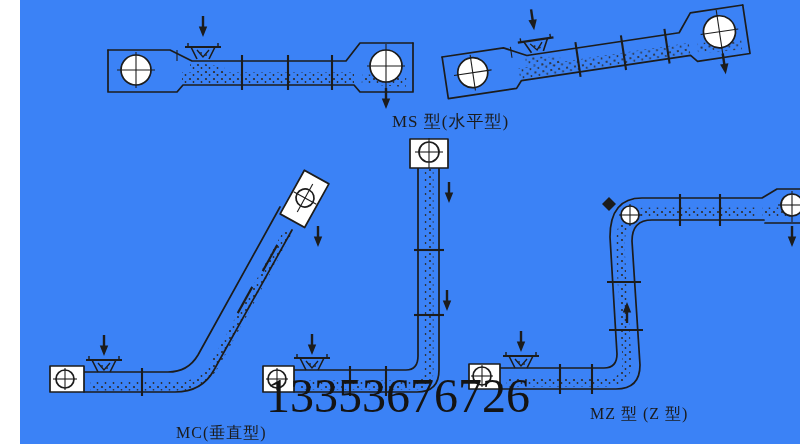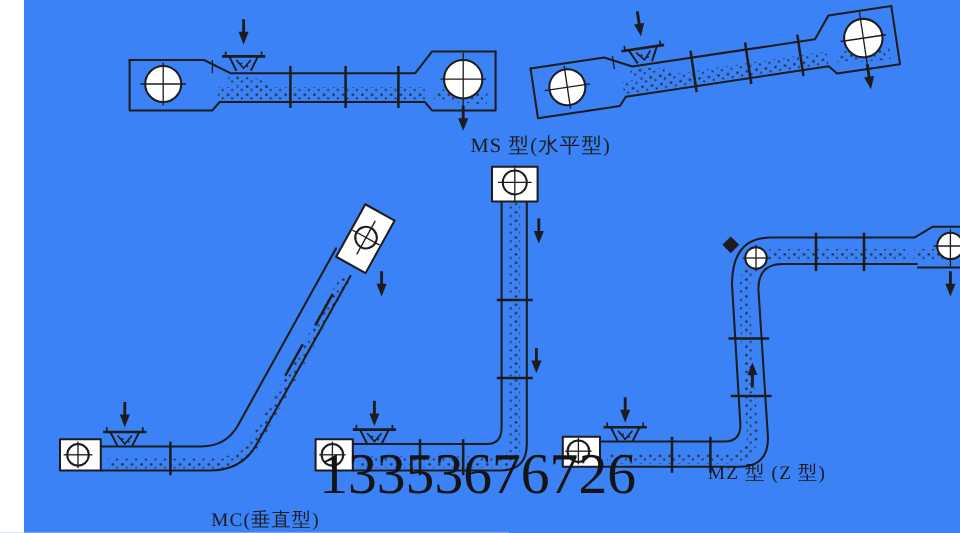--- a/index.html
+++ b/index.html
@@ -21,21 +21,21 @@
   .caption{
     position:absolute;
     color:#1b1b1b;
     font-size:16px;
     letter-spacing:1px;
     white-space:nowrap;
     z-index:3;
   }
   .caption.ms{left:372px;top:110px;font-size:17px;}
   .caption.mc{left:156px;top:423px;}
-  .caption.mz{left:570px;top:384px;}
+  .caption.mz{left:570px;top:404px;}
   .watermark{
     position:absolute;
     left:246px;top:372px;
     font-size:48px;
     line-height:1;
     color:#141414;
     letter-spacing:0px;
     z-index:2;
     font-family:"Liberation Serif","DejaVu Serif",serif;
   }

